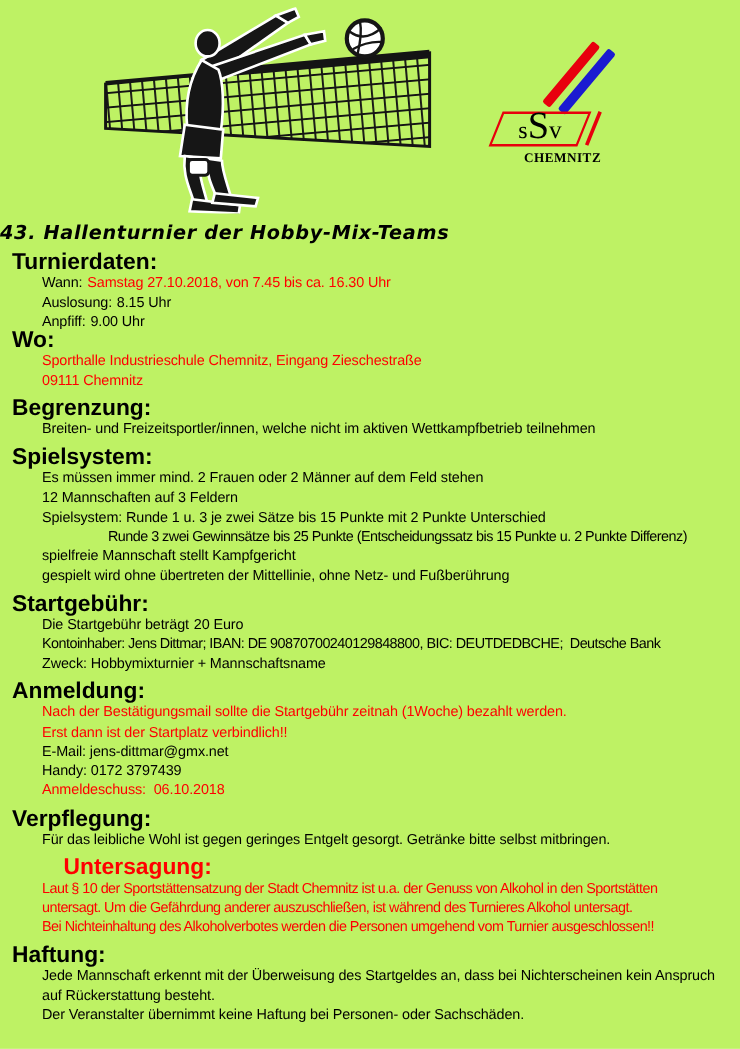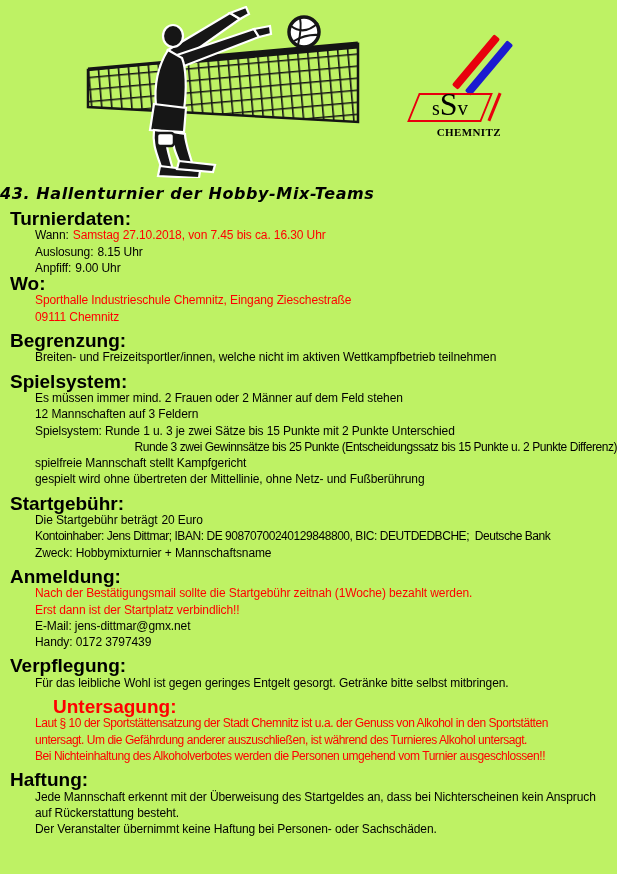--- a/index.html
+++ b/index.html
@@ -37,21 +37,21 @@
     font-style:italic;font-weight:bold;font-size:16px;letter-spacing:0.6px;
     white-space:nowrap;
   }
   
   .content{padding-left:10px;}
   .sec{margin:0 0 8px 0;}
   .sec.nogap{margin-bottom:0;}
   .h{font-weight:bold;font-size:19px;line-height:16.3px;white-space:nowrap;}
   .h.red{color:#ff0000;margin-left:43px;}
   .ln{font-size:12px;line-height:16.3px;margin-left:25px;white-space:nowrap;letter-spacing:-0.1px;}
-  .ln.ind2{margin-left:80px;text-align:right;}
+  .ln.ind2{margin-left:80px;}
   .rb{color:#ff0000;font-weight:normal;}
   .tight{letter-spacing:-0.45px;}
   .big{font-size:12px;}
   .val{margin-left:4px;}
 </style>
 </head>
 <body>
 
 <div class="page">
 
@@ -137,20 +137,21 @@
       <div class="ln tight">Kontoinhaber: Jens Dittmar; IBAN: DE 90870700240129848800, BIC: DEUTDEDBCHE;&nbsp; Deutsche Bank</div>
       <div class="ln">Zweck: Hobbymixturnier + Mannschaftsname</div>
     </div>
 
     <div class="sec">
       <div class="h">Anmeldung:</div>
       <div class="ln rb">Nach der Bestätigungsmail sollte die Startgebühr zeitnah (1Woche) bezahlt werden.</div>
       <div class="ln rb">Erst dann ist der Startplatz verbindlich!!</div>
       <div class="ln">E-Mail: jens-dittmar@gmx.net</div>
       <div class="ln">Handy: 0172 3797439</div>
+      <div class="ln rb">Anmeldeschuss:&nbsp; 06.10.2018</div>
     </div>
 
     <div class="sec">
       <div class="h">Verpflegung:</div>
       <div class="ln">Für das leibliche Wohl ist gegen geringes Entgelt gesorgt. Getränke bitte selbst mitbringen.</div>
     </div>
 
     <div class="sec">
       <div class="h red">Untersagung:</div>
       <div class="ln rb tight">Laut § 10 der Sportstättensatzung der Stadt Chemnitz ist u.a. der Genuss von Alkohol in den Sportstätten</div>

